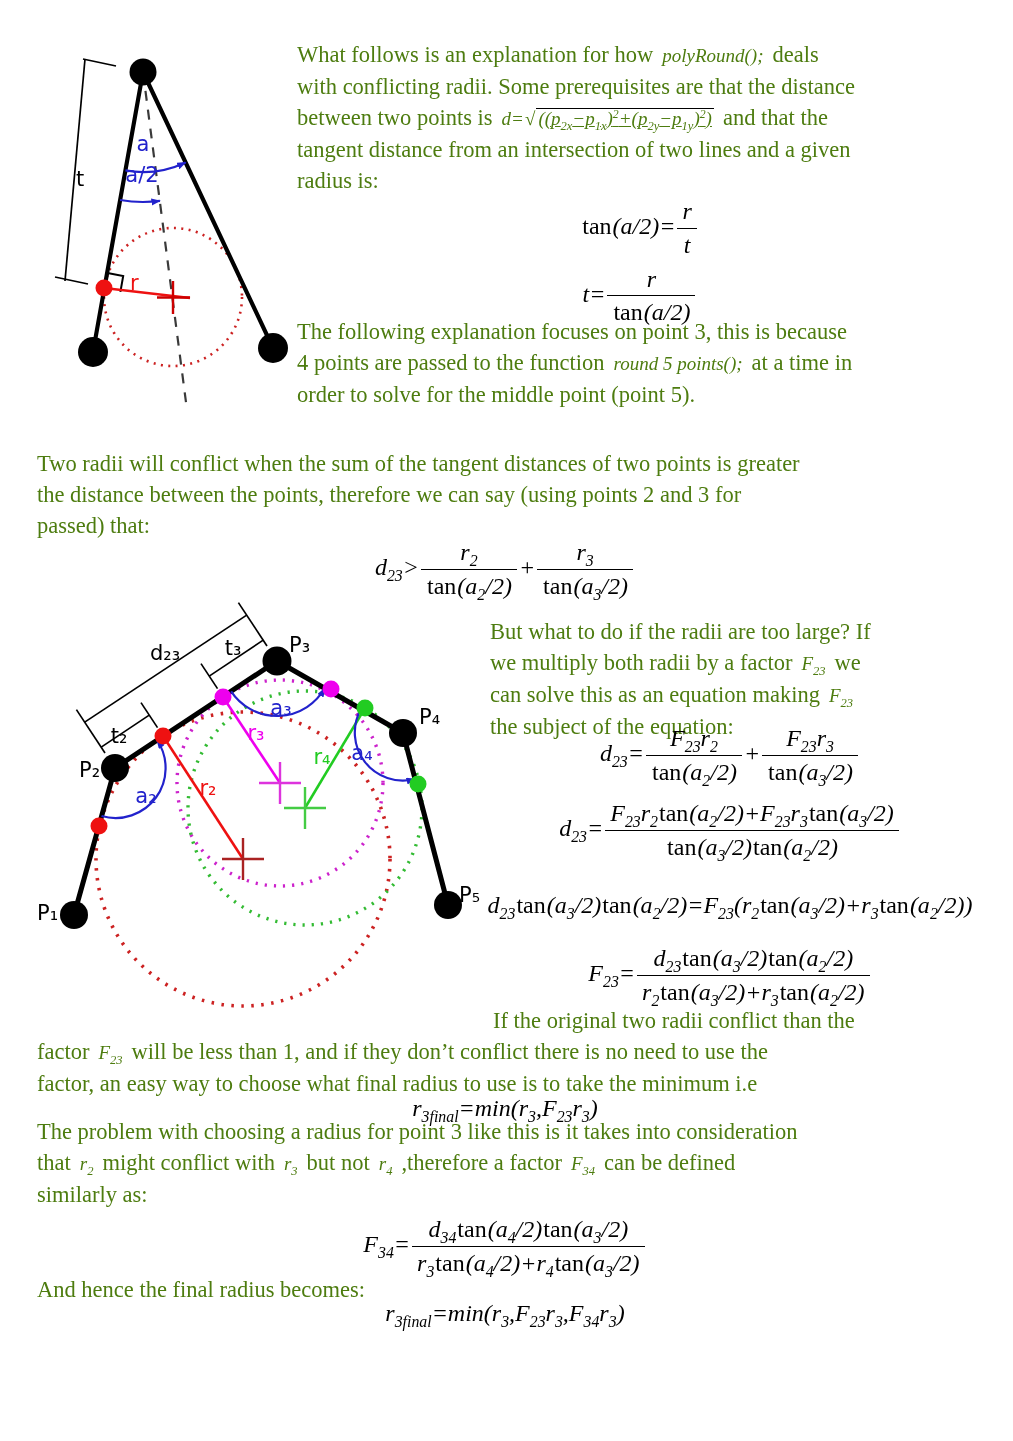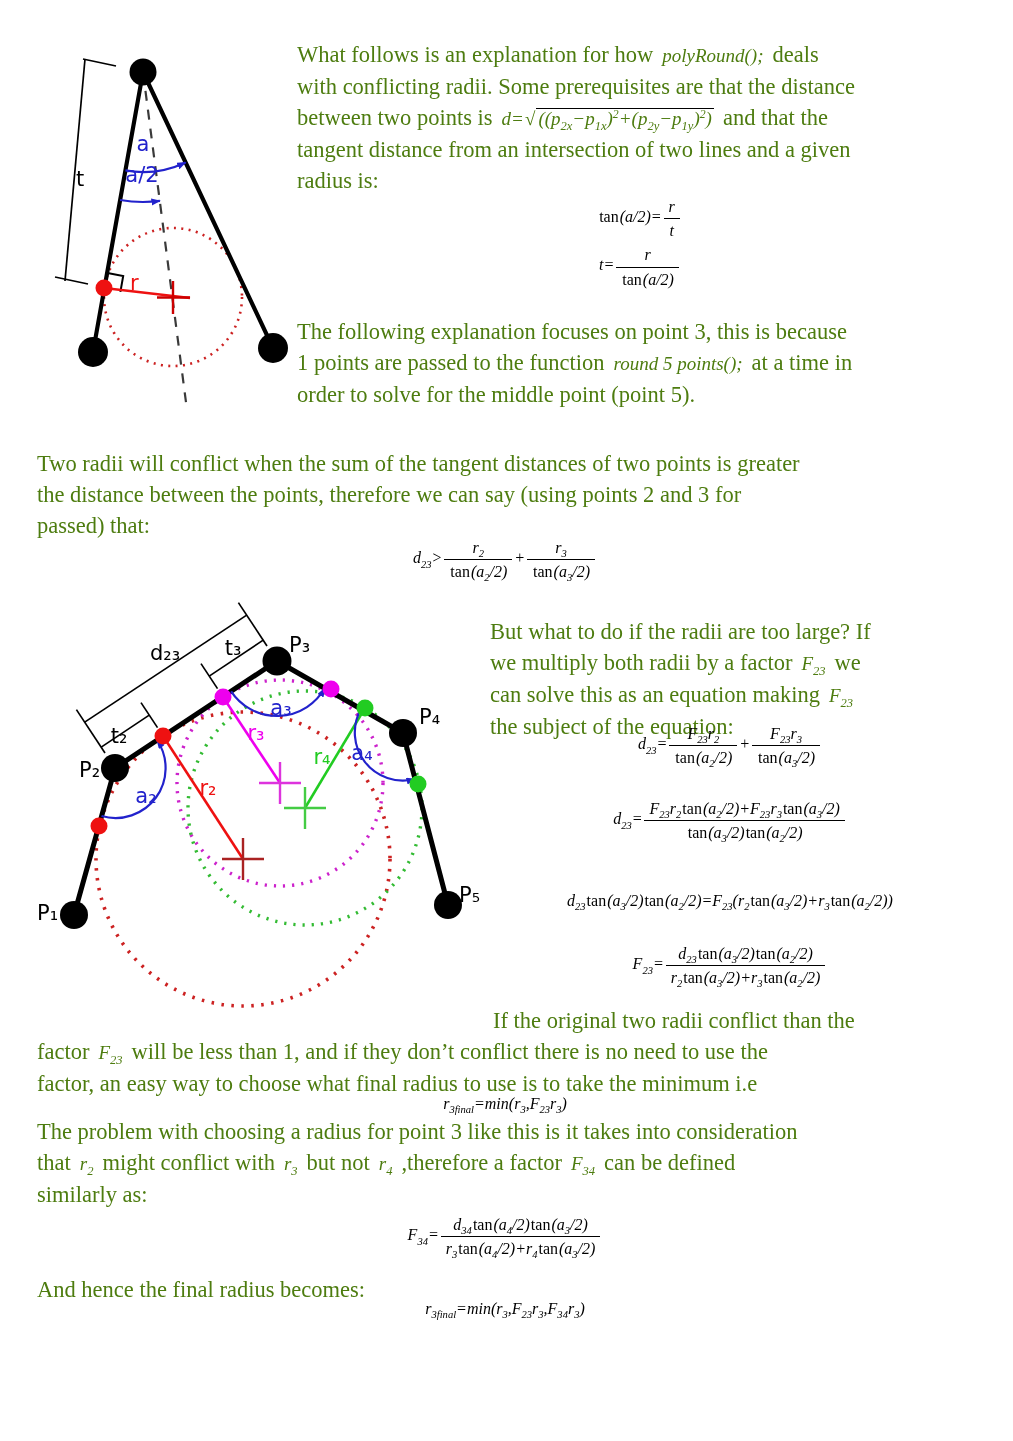--- a/index.html
+++ b/index.html
@@ -4,29 +4,29 @@
 <title>Document</title>
 <style>
   html,body{margin:0;padding:0;background:#fff;}
   .page{position:relative;width:1013px;height:1441px;background:#ffffff;overflow:hidden;
         font-family:"Liberation Serif",serif;color:#000;}
   .abs{position:absolute;}
   .para{position:absolute;white-space:nowrap;font-size:22.5px;line-height:31px;color:#4d7c0f;}
   .imath{font-style:italic;font-size:19px;margin:0 9px;white-space:nowrap;}
   .imath .mr{font-style:normal;}
   .fblock{position:absolute;text-align:center;}
-  .formula{font-size:16px;font-style:italic;color:#000;line-height:1.2;white-space:nowrap;}
+  .formula{font-size:24px;font-style:italic;color:#000;line-height:1.2;white-space:nowrap;}
   .formula .mr,.imath .mr{font-style:normal;}
   .mr{margin:0 1px;}
   .formula sub,.imath sub{font-size:66%;line-height:0;}
   .formula sup,.imath sup{font-size:62%;line-height:0;}
   .frac{display:inline-block;vertical-align:middle;text-align:center;margin:0 2px;}
   .frac .num{display:block;padding:0 5px 2px;border-bottom:1.6px solid #000;}
   .frac .den{display:block;padding:2px 5px 0;}
-  .sqrtbox{display:inline-block;border-top:1.4px solid #000;padding:0 2px;line-height:1.05;}
+  .sqrtbox{display:inline-block;border-top:1.4px solid #000;padding:0 2px;line-height:1.05;text-decoration:underline;}
   .lblS{font-family:"DejaVu Sans","Liberation Sans",sans-serif;font-size:21px;}
   svg text{user-select:none;}
 </style>
 </head>
 <body>
 
 <div class="page">
 
   <svg class="abs" style="left:30px;top:38px" width="272" height="392" viewBox="0 0 272 392">
     <defs>
@@ -83,21 +83,21 @@
     <span>radius is:</span>
   </div>
 
   <div class="fblock" style="left:470px;top:197px;width:340px">
     <div class="formula"><span class="mr">tan</span><span class="mi">(a/2)=</span><span class="frac"><span class="num"><span class="mi">r</span></span><span class="den"><span class="mi">t</span></span></span></div>
     <div class="formula" style="margin-top:5px"><span class="mi">t=</span><span class="frac"><span class="num"><span class="mi">r</span></span><span class="den"><span class="mr">tan</span><span class="mi">(a/2)</span></span></span></div>
   </div>
 
   <div class="para" style="left:297px;top:316px">
     <span>The following explanation focuses on point 3, this is because</span><br>
-    <span>1 points are passed to the function</span><span class="imath"><span class="mi">round 5 points();</span></span><span>at a time in</span><br>
+    <span>4 points are passed to the function</span><span class="imath"><span class="mi">round 5 points();</span></span><span>at a time in</span><br>
     <span>order to solve for the middle point (point 5).</span>
   </div>
 
   <div class="para" style="left:37px;top:448px">
     <span>Two radii will conflict when the sum of the tangent distances of two points is greater</span><br>
     <span>the distance between the points, therefore we can say (using points 2 and 3 for</span><br>
     <span>passed) that:</span>
   </div>
 
   <div class="fblock" style="left:300px;top:538px;width:410px">

